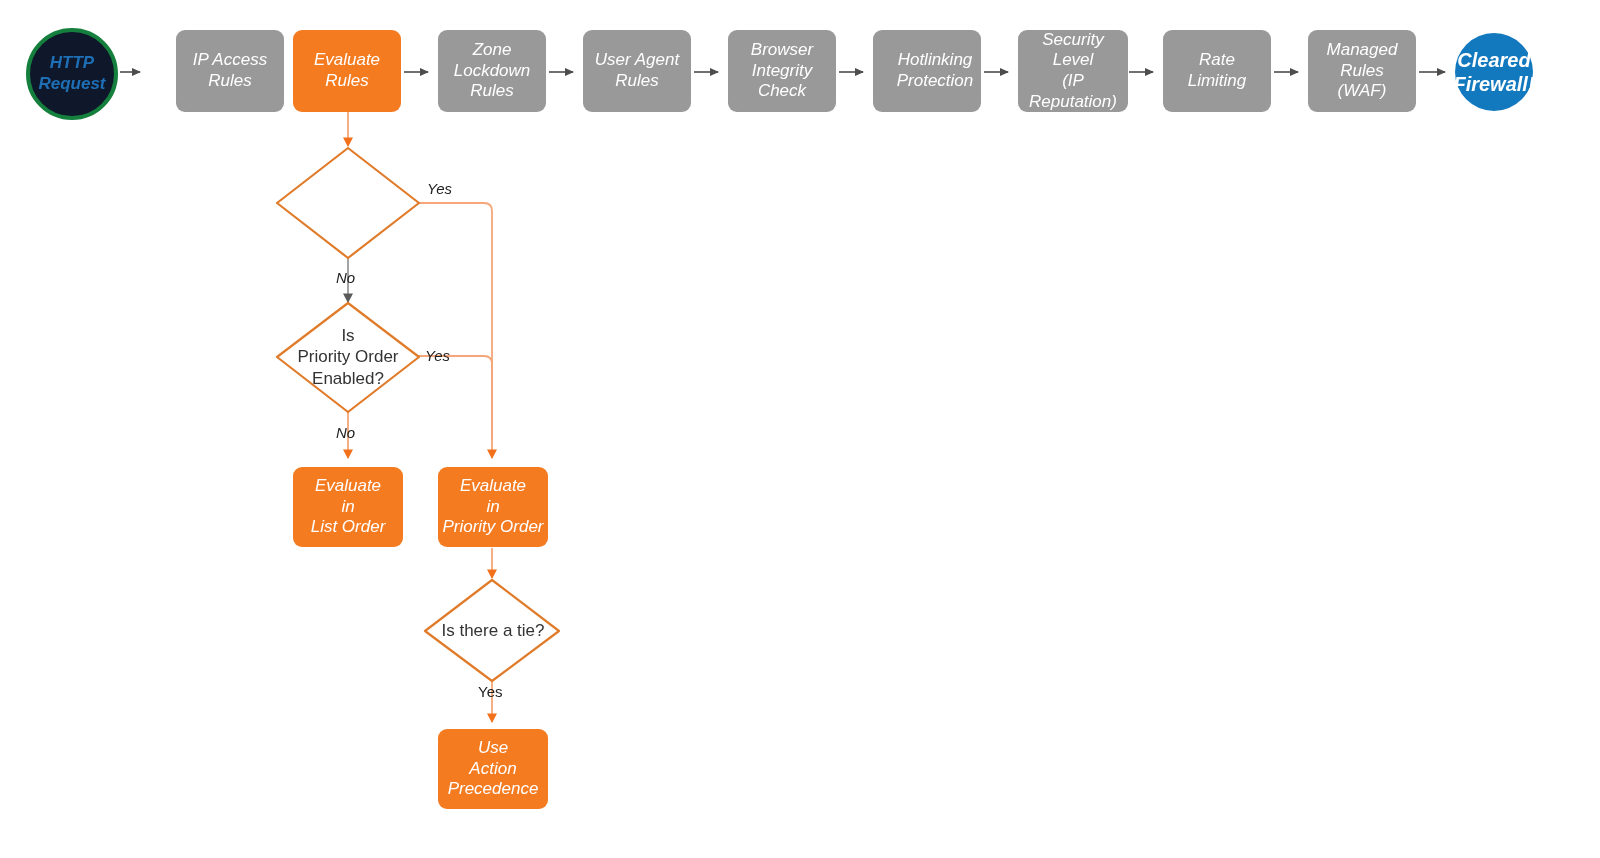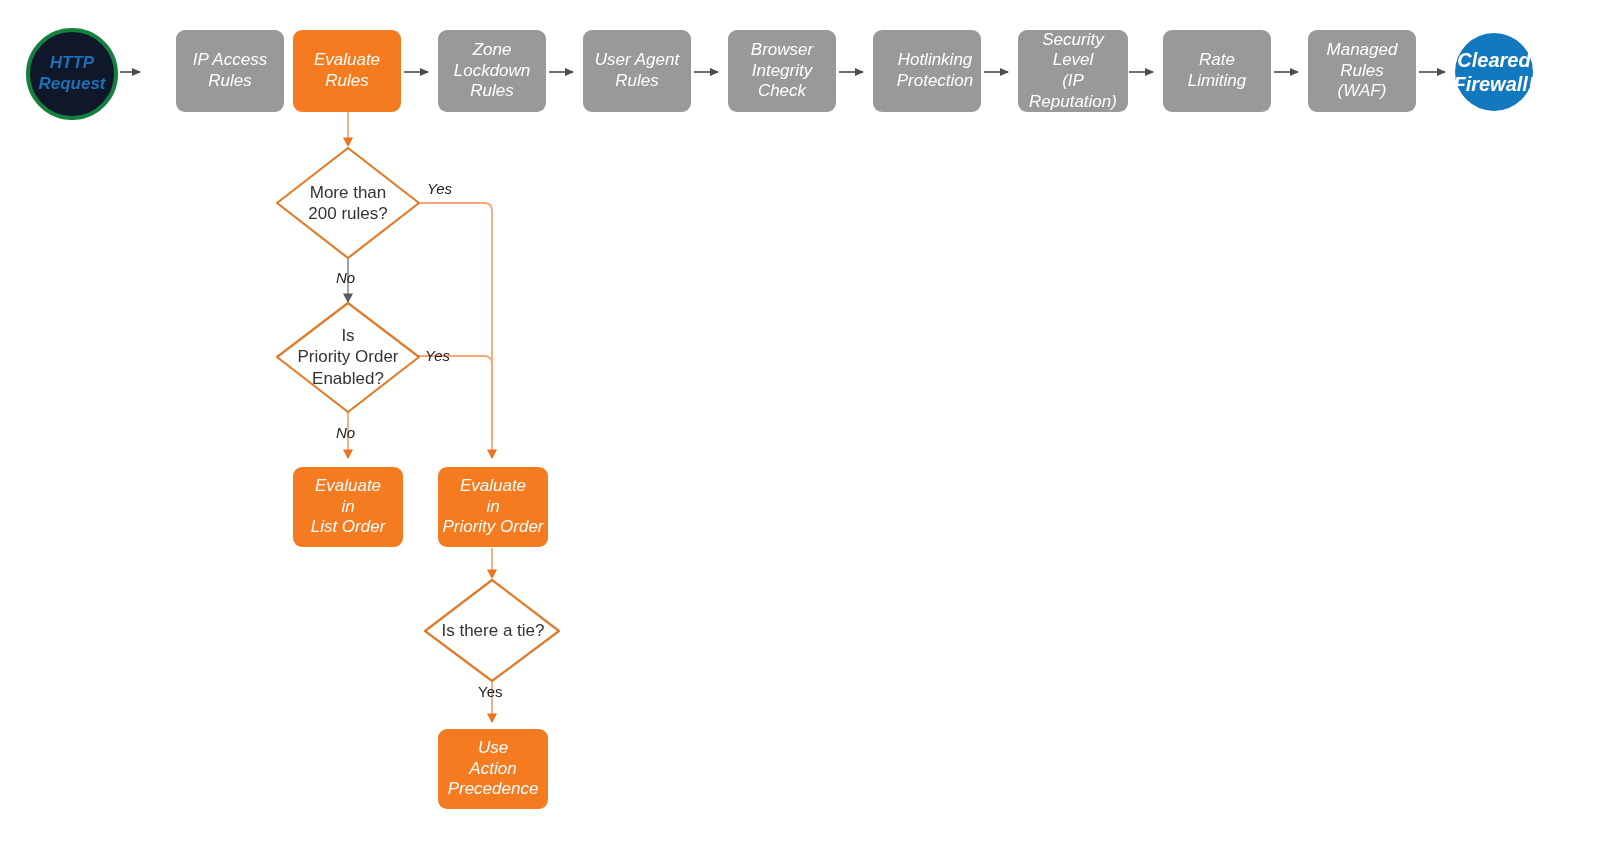--- a/index.html
+++ b/index.html
@@ -211,24 +211,20 @@
     <span class="node-label">Managed
 Rules
 (WAF)</span>
   </div>
 
   <div class="node term-end" style="left:1455px; top:33px; width:78px; height:78px;">
     <span class="node-label">Cleared
 Firewall!</span>
   </div>
 
-  <div class="diamond-text" style="left:278px; top:170px; width:140px; height:66px;">
-    <span>More than
-200 rules?</span>
-  </div>
 
   <div class="diamond-text" style="left:273px; top:324px; width:150px; height:66px;">
     <span>Is
 Priority Order
 Enabled?</span>
   </div>
 
   <div class="diamond-text" style="left:427px; top:616px; width:132px; height:30px;">
     <span>Is there a tie?</span>
   </div>

